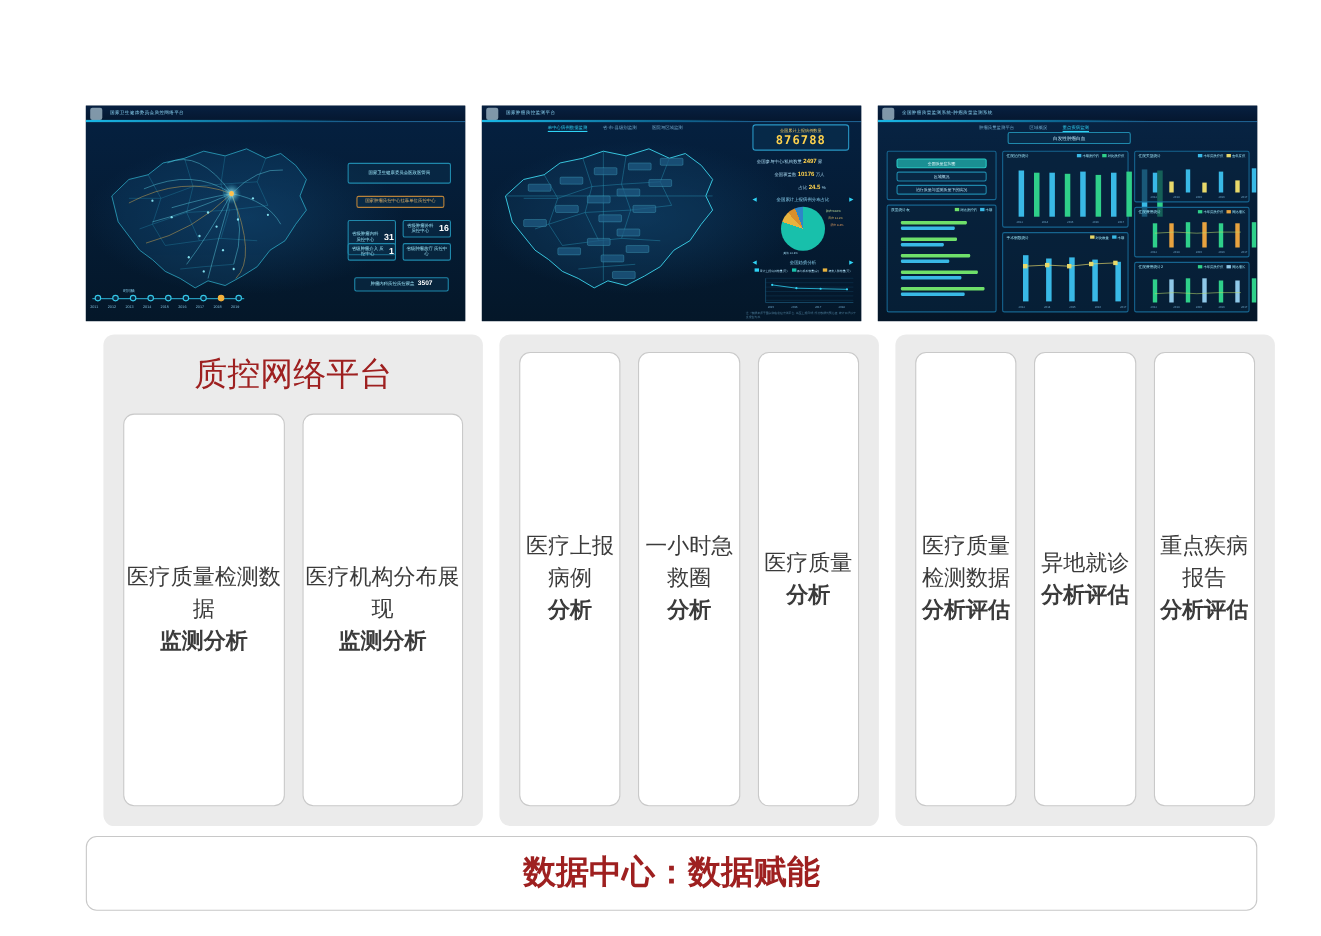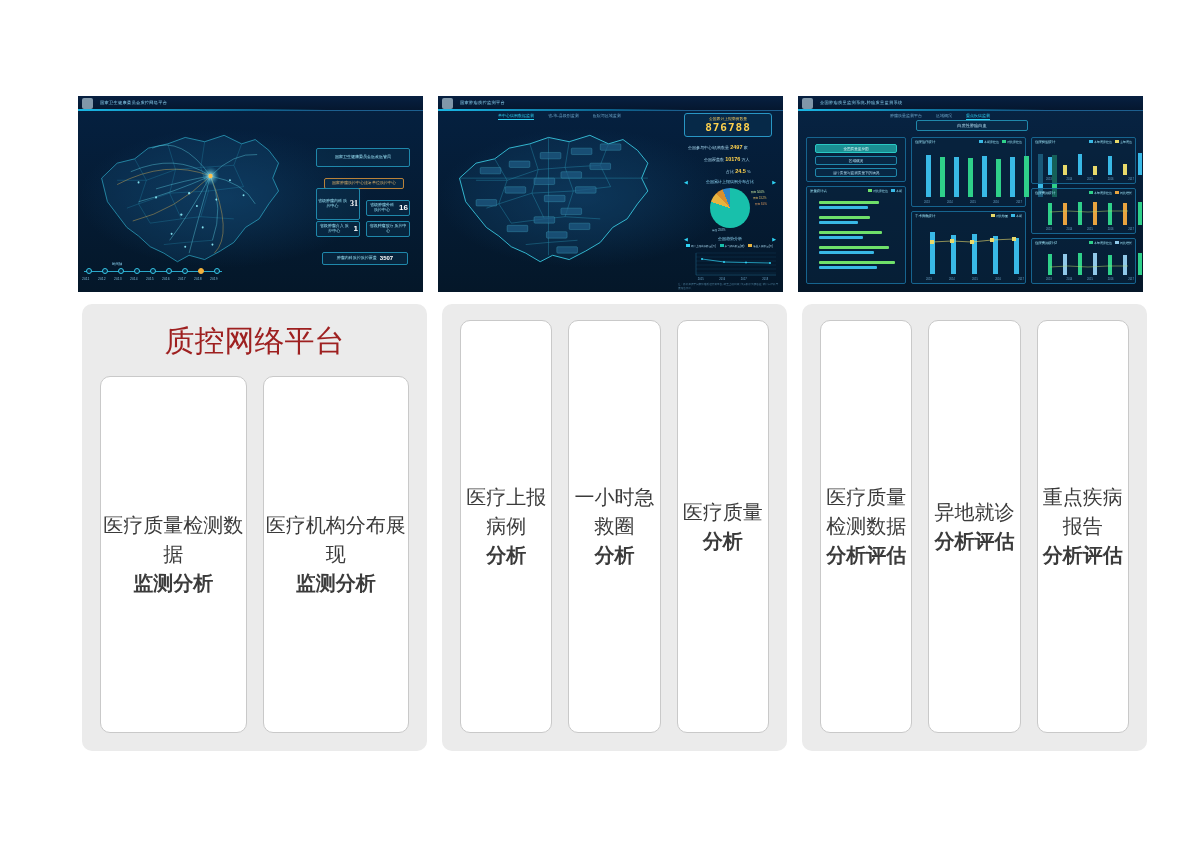--- a/index.html
+++ b/index.html
@@ -147,21 +147,21 @@
     border-radius:2px; display:flex; align-items:center; justify-content:center;
     font-size:3.6px; color:#bfe9fb; background: rgba(10,50,80,.4);
   }
   .btn3.sel { background:#1a8f93; color:#eafdff; border-color:#29c9c4; }
   .bars { position:absolute; display:flex; align-items:flex-end; }
   .bar { width:5px; }
   .hbar { position:absolute; height:3px; border-radius:1px; }
 
   
   .panels {
-    position:absolute; left:82px; top:304px; width:1065px; height:447px;
+    position:absolute; left:94px; top:304px; width:1065px; height:447px;
     display:flex; justify-content:space-between;
   }
   .panel {
     width:345px; height:447px;
     background:#ebebeb;
     border-radius:10px;
     padding:16px 18px 18px 18px;
     display:flex; flex-direction:column;
   }
   .panel-title {
@@ -260,21 +260,21 @@
         </svg>
       </div>
 
       <div class="p-box" style="left:238px; top:52px; width:94px; height:19px;">
         <span>国家卫生健康委员会医政医管局</span>
       </div>
       <div class="p-box amber" style="left:246px; top:82px; width:80px; height:11px;">
         <span>国家肿瘤质控中心挂靠单位质控中心</span>
       </div>
 
-      <div class="p-box" style="left:238px; top:92px; width:44px; height:32px;font-family:Liberation Serif, serif;">
+      <div class="p-box" style="left:238px; top:104px; width:44px; height:32px;">
         <span>省级肿瘤内科
 质控中心</span>
         <span class="p-num">31</span>
       </div>
       <div class="p-box" style="left:288px; top:104px; width:44px; height:16px;">
         <span>省级肿瘤外科
 质控中心</span>
         <span class="p-num">16</span>
       </div>
       <div class="p-box" style="left:238px; top:125px; width:44px; height:16px;">
@@ -691,14 +691,17 @@
         <div class="card">
           <div>
             <span>重点疾病报告</span>
             <span class="l2">分析评估</span>
           </div>
         </div>
       </div>
     </div>
   </div>
 
+  <div class="banner banner-bottom">
+    <span class="banner-text">数据中心：数据赋能</span>
+  </div>
 
 </div>
 
 </body></html>

